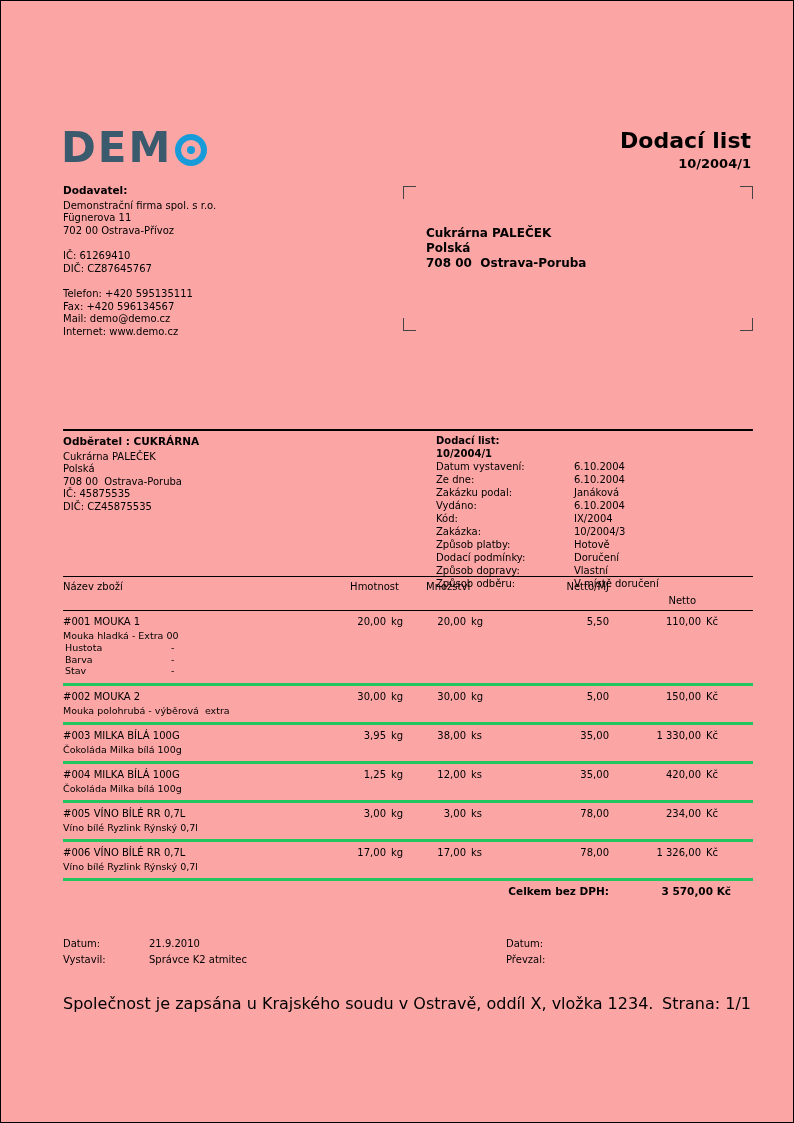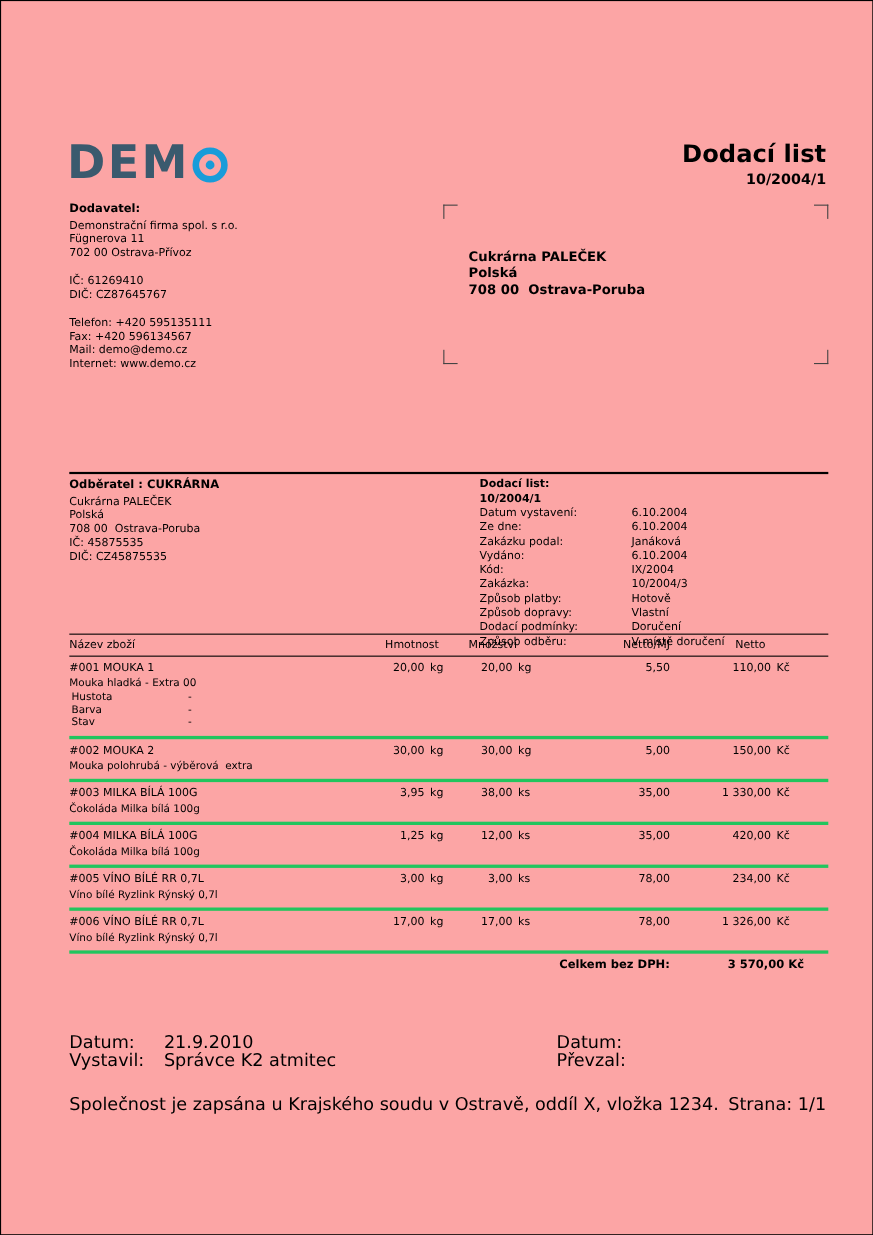--- a/index.html
+++ b/index.html
@@ -48,21 +48,21 @@
   .detail-label { width:138px; flex-shrink:0; }
 
   
   .table-area { position:absolute; left:62px; top:575px; width:690px; }
   .grid { display:grid; grid-template-columns:240px 83px 30px 50px 30px 113px 92px 52px; }
   .thead { border-top:1px solid #000; border-bottom:1px solid #000; padding:4px 0; font-size:10px; }
   .th-name { grid-column:1; }
   .th-weight { grid-column:2/4; text-align:right; padding-right:17px; }
   .th-qty { grid-column:4/6; padding-left:10px; }
   .th-netto-mj { grid-column:6; text-align:right; }
-  .th-netto { grid-column:7; text-align:right; padding-right:5px; }
+  .th-netto { grid-column:7; text-align:right; padding-right:5px;margin-top:14px; }
   .cell.num { text-align:right; }
   .cell.unit { padding-left:5px; }
   .item-row { border-bottom:3px solid #22c55e; padding:5px 0 6px; }
   .ir-main { font-size:10px; }
   .ir-desc { font-size:9.5px; margin-top:3px; }
   .ir-params { margin-top:1px; }
   .ir-param { display:flex; font-size:9.5px; line-height:11.5px; }
   .p-label { width:108px; padding-left:2px; }
 
   
@@ -70,21 +70,21 @@
   .gt-label { width:546px; text-align:right; }
   .gt-value { flex:1; text-align:right; padding-right:22px; }
   .sub-totals { margin-left:148px; font-size:10px; }
   .st-sep { border-top:1px solid #000; }
   .st-row { display:flex; padding:2.5px 0; }
   .st-label { padding-left:8px; flex:1; }
   .st-value { text-align:right; font-style:italic; padding-right:22px; }
   .st-value.narrow { padding-right:40px; }
 
   
-  .signature { position:absolute; left:62px; top:937px; width:690px; font-size:16px; }
+  .signature { position:absolute; left:62px; top:937px; width:690px; font-size:10px; }
   .sig-line { position:relative; height:16px; }
   .sig-l1 { position:absolute; left:0; }
   .sig-v1 { position:absolute; left:86px; }
   .sig-l2 { position:absolute; left:443px; }
 
   
   .footer { position:absolute; left:62px; right:42px; top:981px; display:flex;
             justify-content:space-between; font-size:16px;margin-top:12px; }
 </style>
 </head>
@@ -168,26 +168,26 @@
       </div>
       <div class="detail-row">
         <span class="detail-label" data-bind="details.rows.6.label">Zakázka:</span>
         <span class="detail-value" data-bind="details.rows.6.value">10/2004/3</span>
       </div>
       <div class="detail-row">
         <span class="detail-label" data-bind="details.rows.7.label">Způsob platby:</span>
         <span class="detail-value" data-bind="details.rows.7.value">Hotově</span>
       </div>
       <div class="detail-row">
+        <span class="detail-label" data-bind="details.rows.8.label">Dodací podmínky:</span>
+        <span class="detail-value" data-bind="details.rows.8.value">Doručení</span>
+      </div>
+      <div class="detail-row">
         <span class="detail-label" data-bind="details.rows.9.label">Způsob dopravy:</span>
         <span class="detail-value" data-bind="details.rows.9.value">Vlastní</span>
-      </div>
-      <div class="detail-row">
-        <span class="detail-label" data-bind="details.rows.8.label">Dodací podmínky:</span>
-        <span class="detail-value" data-bind="details.rows.8.value">Doručení</span>
       </div>
       <div class="detail-row">
         <span class="detail-label" data-bind="details.rows.10.label">Způsob odběru:</span>
         <span class="detail-value" data-bind="details.rows.10.value">V místě doručení</span>
       </div>
     </div>
   </div>
 
   <div class="table-area">
     <div class="grid thead">

